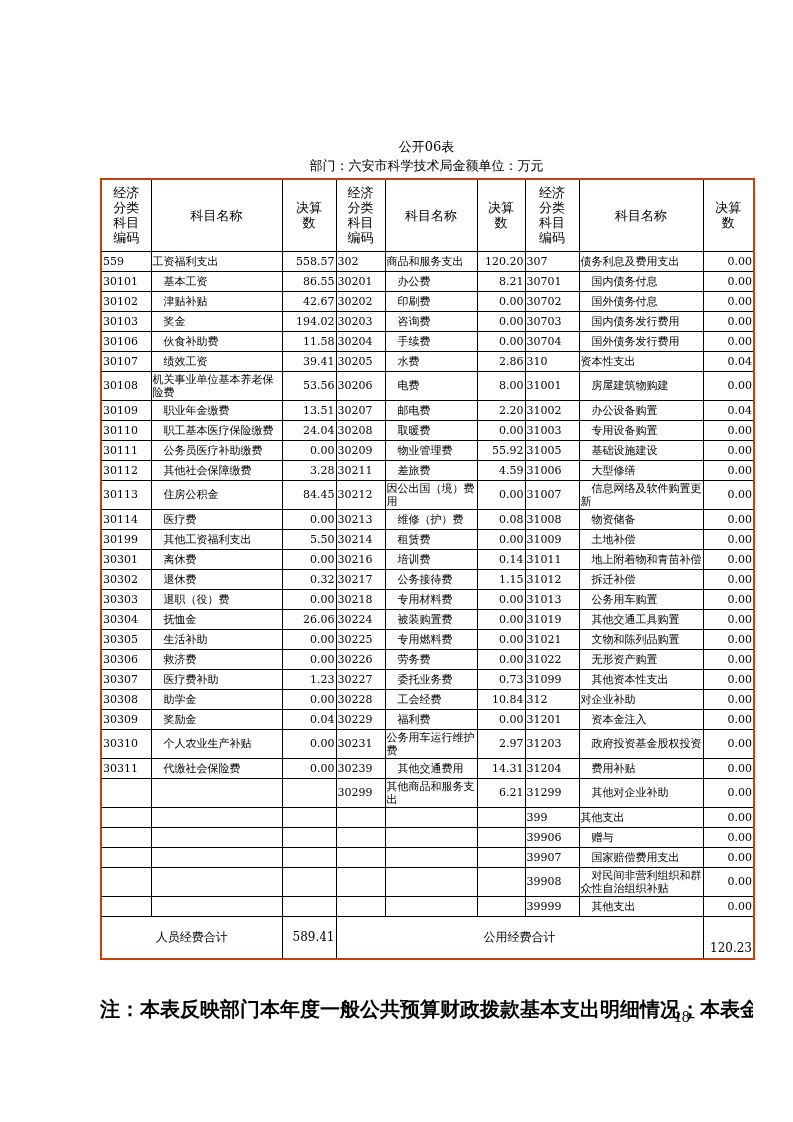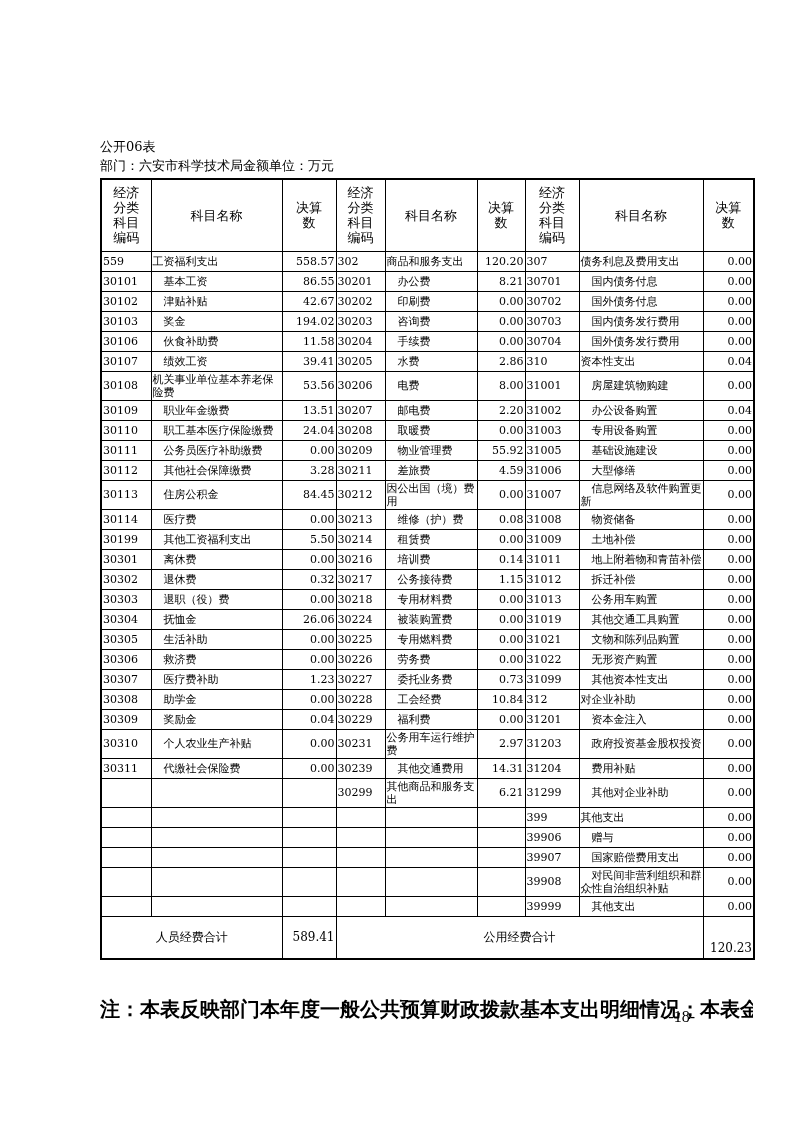--- a/index.html
+++ b/index.html
@@ -4,27 +4,27 @@
 <style>
   html,body { margin:0; padding:0; }
   body {
     width:793px; height:1122px;
     background:#ffffff;
     position:relative;
     font-family:"DejaVu Serif","Liberation Serif",serif;
     color:#000;
   }
   .content { position:absolute; left:100px; top:138px; width:653px; }
-  .form-no { text-align:left; font-size:13px; line-height:18px; }
-  .meta-line { display:flex; justify-content:flex-start; font-size:13px; line-height:20px; margin-bottom:2px; }
+  .form-no { text-align:center; font-size:13px; line-height:18px; }
+  .meta-line { display:flex; justify-content:center; font-size:13px; line-height:20px; margin-bottom:2px; }
   table.budget {
     border-collapse:collapse;
     table-layout:fixed;
     width:653px;
-    border:2px solid #000000;
+    border:2px solid #c2410c;
   }
   table.budget th, table.budget td {
     border:1px solid #000;
     font-weight:normal;
     vertical-align:middle;
     overflow:hidden;
     word-break:break-all;
   }
   table.budget th { font-size:13px; line-height:15px; text-align:center; padding:2px 1px; }
   table.budget td { font-size:11px; line-height:13px; height:17px; padding:1px 1px; }

